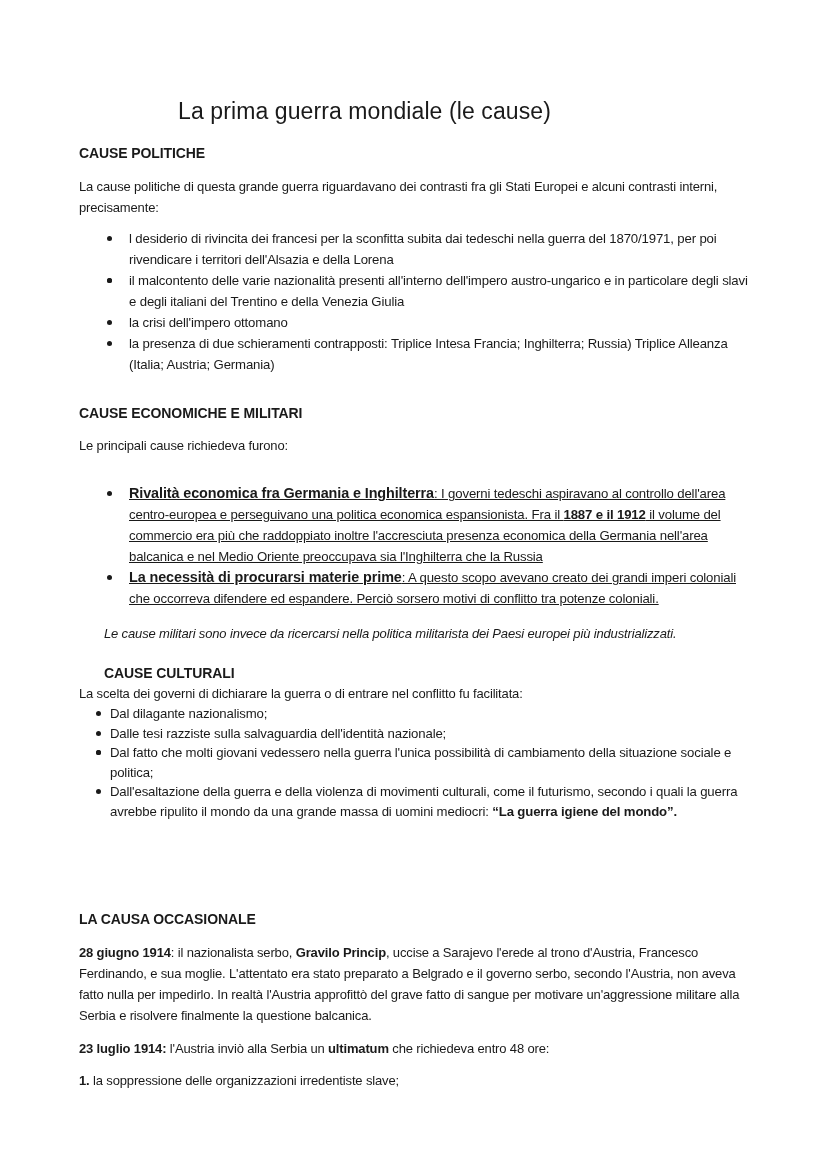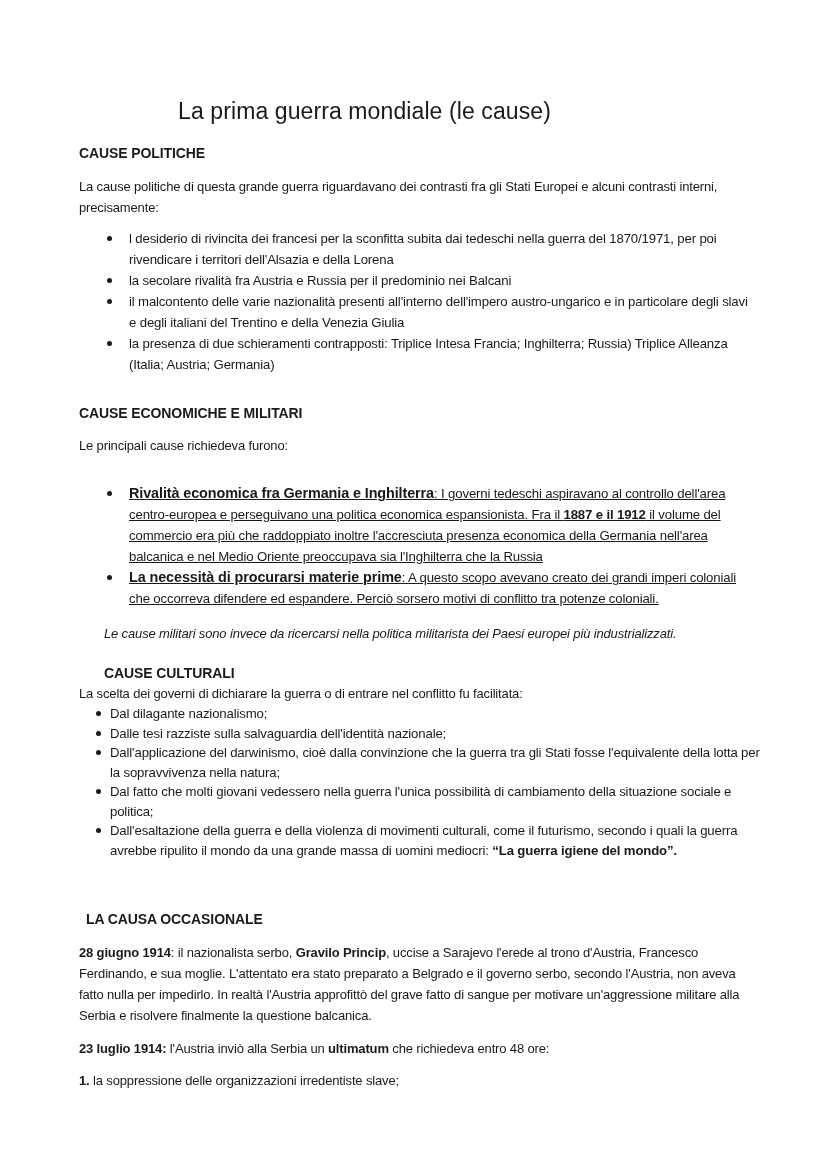--- a/index.html
+++ b/index.html
@@ -86,47 +86,48 @@
 
 <div class="page">
 
   <h1 class="title">La prima guerra mondiale (le cause)</h1>
 
   <h2 class="heading" style="top:145px;">CAUSE POLITICHE</h2>
   <p class="para" style="top:176px;">La cause politiche di questa grande guerra riguardavano dei contrasti fra gli Stati Europei e alcuni contrasti interni, precisamente:</p>
 
   <ul class="blist" id="list-pol">
     <li><span class="dot"></span><span>l desiderio di rivincita dei francesi per la sconfitta subita dai tedeschi   nella   guerra   del 1870/1971, per poi  rivendicare i territori dell'Alsazia e della Lorena</span></li>
-    <li><span class="dot"></span><span>la secolare rivalità fra Austria e Russia per il predominio nei Balcani</span></li>
+    <li><span class="dot"></span></li>
     <li><span class="dot"></span><span>il malcontento delle varie nazionalità presenti all'interno dell'impero austro-ungarico e in particolare degli slavi e degli italiani del Trentino e della Venezia Giulia</span></li>
+    <li><span class="dot"></span><span>la crisi dell'impero ottomano</span></li>
     <li><span class="dot"></span><span>la presenza di due schieramenti contrapposti: Triplice Intesa  Francia; Inghilterra; Russia) Triplice Alleanza (Italia; Austria; Germania)</span></li>
   </ul>
 
   <h2 class="heading" style="top:405px;">CAUSE ECONOMICHE E MILITARI</h2>
   <p class="para" style="top:435px;">Le principali cause richiedeva furono:</p>
 
   <ul class="blist" id="list-eco">
     <li><span class="dot"></span><span class="lead">Rivalità economica fra Germania e Inghilterra</span><span>: I governi tedeschi aspiravano al controllo dell'area centro-europea e perseguivano una politica economica espansionista. Fra il </span><span class="b">1887 e il 1912</span><span> il volume del commercio era più che raddoppiato inoltre l'accresciuta presenza economica della Germania nell'area balcanica e nel Medio Oriente preoccupava sia l'Inghilterra che la Russia</span></li>
     <li><span class="dot"></span><span class="lead">La necessità di procurarsi materie prime</span><span>: A questo scopo avevano creato dei grandi imperi coloniali che occorreva difendere ed espandere. Perciò sorsero motivi di conflitto tra potenze coloniali.</span></li>
   </ul>
 
   <p class="para" style="top:623px; left:104px; width:660px;font-style:italic;">Le cause militari sono invece da ricercarsi nella politica militarista dei Paesi europei più industrializzati.</p>
 
   <h2 class="heading" style="top:665px; left:104px;">CAUSE CULTURALI</h2>
   <p class="para" style="top:684px; left:79px; line-height:19.5px;">La scelta dei governi di dichiarare la guerra o di entrare nel conflitto fu facilitata:</p>
 
   <ul class="blist" id="list-cul">
     <li><span class="dot"></span><span>Dal dilagante nazionalismo;</span></li>
     <li><span class="dot"></span><span>Dalle tesi razziste sulla salvaguardia dell'identità nazionale;</span></li>
-    <li><span class="dot"></span><span>Dall'applicazione del darwinismo, cioè dalla convinzione che la guerra tra gli Stati fosse l'equivalente della lotta per la sopravvivenza nella natura;</span></li>
+    <li><span class="dot"></span></li>
     <li><span class="dot"></span><span>Dal fatto che molti giovani vedessero nella guerra l'unica possibilità di cambiamento della situazione sociale e politica;</span></li>
     <li><span class="dot"></span><span>Dall'esaltazione della guerra e della violenza di movimenti culturali, come il futurismo, secondo i quali la guerra avrebbe ripulito il mondo da una grande massa di uomini mediocri: </span><span class="b">“La guerra igiene del mondo”.</span></li>
   </ul>
 
-  <h2 class="heading" style="top:911px;margin-left:7px;">LA CAUSA OCCASIONALE</h2>
+  <h2 class="heading" style="top:911px;">LA CAUSA OCCASIONALE</h2>
 
   <p class="para" style="top:942px;"><span class="b">28 giugno 1914</span><span>: il nazionalista serbo, </span><span class="b">Gravilo Princip</span><span>, uccise a Sarajevo l'erede al trono d'Austria, Francesco Ferdinando, e sua moglie. L'attentato era stato preparato a Belgrado e il governo serbo, secondo l'Austria, non aveva fatto nulla per impedirlo. In realtà l'Austria approfittò del grave fatto di sangue per motivare un'aggressione militare alla Serbia e risolvere finalmente la questione balcanica.</span></p>
 
   <p class="para" style="top:1038px;"><span class="b">23 luglio 1914:</span><span> l'Austria inviò alla Serbia un </span><span class="b">ultimatum</span><span> che richiedeva entro 48 ore:</span></p>
 
   <p class="para" style="top:1070px;"><span class="b">1.</span><span> la soppressione delle organizzazioni irredentiste slave;</span></p>
 
 </div>
 
 </body></html>

